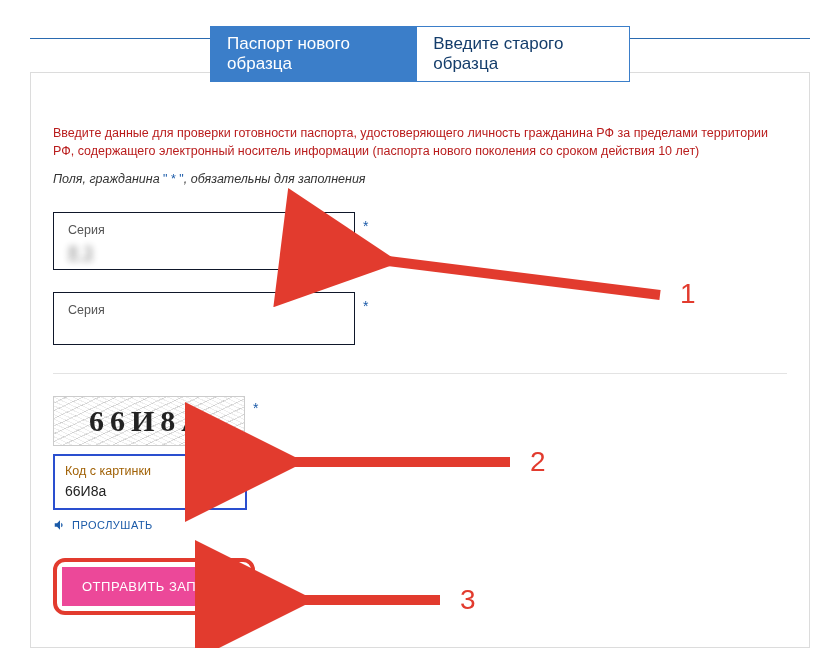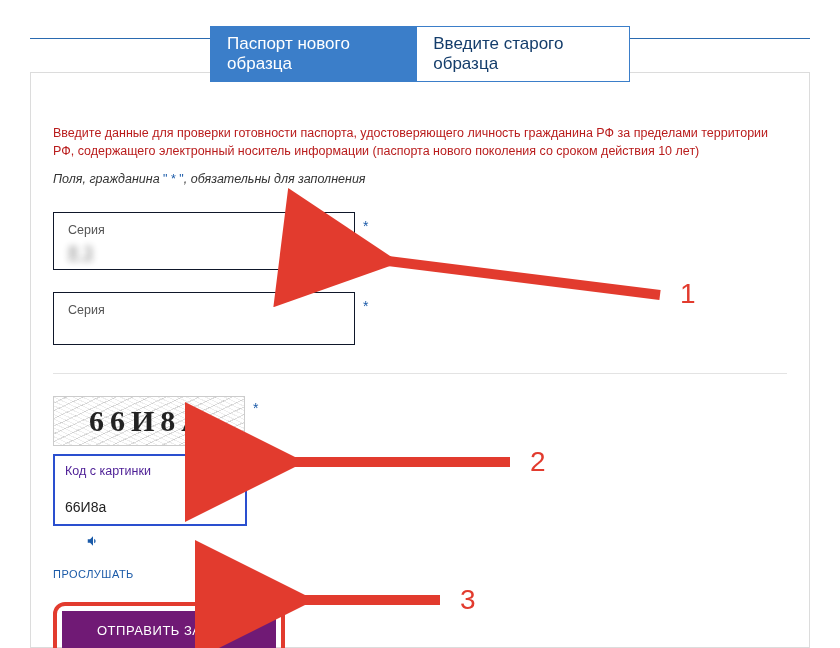--- a/index.html
+++ b/index.html
@@ -131,57 +131,56 @@
       font-size: 14px;
     }
 
     .captcha-input-wrap {
       margin-top: 8px;
       border: 2px solid #2a4fcf;
       width: 194px;
       padding: 8px 10px;
     }
     .captcha-input-label {
-      color: #4c1d95;
-      font-size: 12.5px;
-      margin-bottom: 20px;
+      color: #a16207;
+      font-size: 12.5px;
+      margin-bottom: 4px;
     }
     .captcha-input {
       border: none;
       outline: none;
       font-size: 14px;
       width: 100%;
       color: #222;
     }
 
     .listen {
       margin-top: 8px;
       display: inline-flex;
       align-items: center;
-      gap: 20px;
+      gap: 5px;
       color: #1a5aa8;
       font-size: 11px;
       letter-spacing: 0.5px;
       cursor: pointer;
-      flex-direction: column;
     }
     .listen svg { width: 14px; height: 14px; fill: #1a5aa8; }
 
     .submit-wrap {
       margin-top: 22px;
       display: inline-block;
       border: 4px solid #e23b2e;
       border-radius: 12px;
       padding: 5px;
     }
     .submit-btn {
-      background: #701a75;
+      background: #ec4899;
       color: #fff;
       border: none;
-      padding: 12px 35px;
+      padding: 12px 20px;
       font-size: 13px;
       letter-spacing: 0.5px;
       cursor: pointer;
     }
 
     
     .annot { position: absolute; pointer-events: none; z-index: 50; }
     .num {
       position: absolute;
       font-size: 28px;

